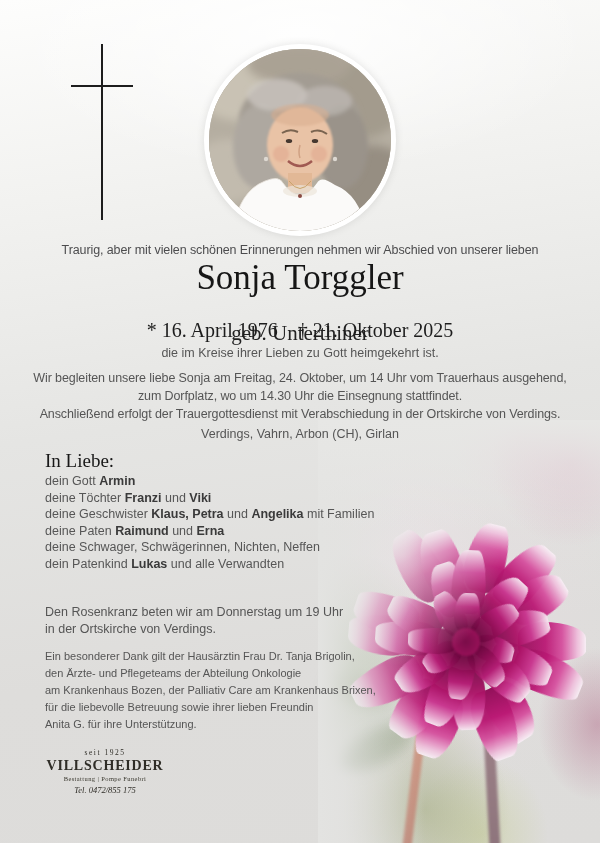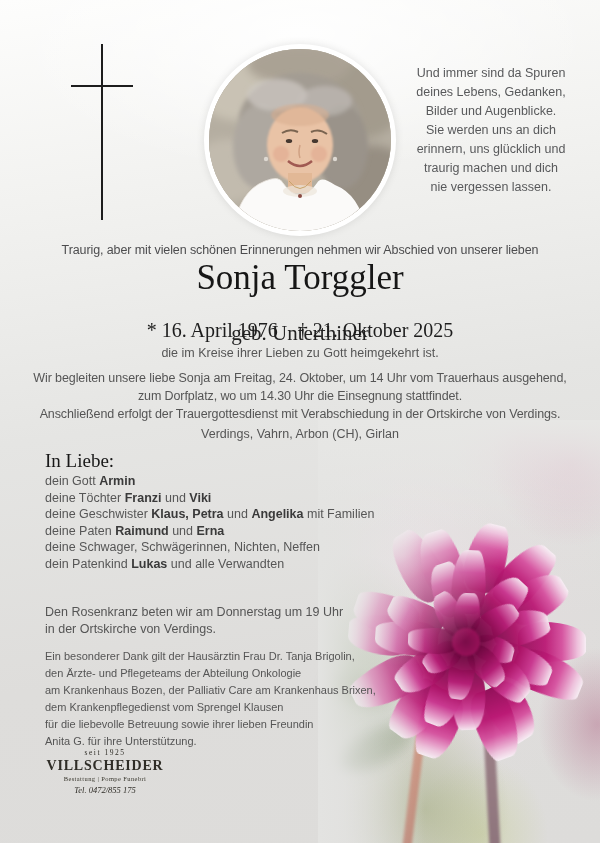--- a/index.html
+++ b/index.html
@@ -126,29 +126,20 @@
       <circle cx="126" cy="110" r="2.2" fill="#ddd8d1"></circle>
       <rect x="79" y="124" width="24" height="20" fill="#e2b896"></rect>
       <path d="M24 182 q6 -40 32 -50 q14 -6 18 2 q8 12 17 12 q9 0 17 -12 q4 -8 18 2 q26 10 32 50 Z" fill="#fbfaf9"></path>
       <path d="M24 182 q6 -40 32 -50 q14 -6 18 2 q8 12 17 12" fill="none" stroke="#e6e0d8" stroke-width="1" opacity="0.8"></path>
       <ellipse cx="91" cy="142" rx="17" ry="6" fill="#ece5dc" opacity="0.7"></ellipse>
       <path d="M80 132 q11 15 22 0" stroke="#c9a36a" stroke-width="1" fill="none"></path>
       <circle cx="91" cy="147" r="2" fill="#8a4a42"></circle>
     </svg>
   </div>
 
-  <div class="abs txt quote">
-    <div>Und immer sind da Spuren</div>
-    <div>deines Lebens, Gedanken,</div>
-    <div>Bilder und Augenblicke.</div>
-    <div>Sie werden uns an dich</div>
-    <div>erinnern, uns glücklich und</div>
-    <div>traurig machen und dich</div>
-    <div>nie vergessen lassen.</div>
-  </div>
 
   <div class="abs txt center intro">Traurig, aber mit vielen schönen Erinnerungen nehmen wir Abschied von unserer lieben</div>
   <div class="abs txt center name">Sonja Torggler</div>
   <div class="abs txt center maiden">geb. Unterthiner</div>
   <div class="abs txt center dates">
     <span class="birth">* 16. April 1976</span><span class="death">† 21. Oktober 2025</span>
   </div>
   <div class="abs txt center passing">die im Kreise ihrer Lieben zu Gott heimgekehrt ist.</div>
 
   <div class="abs txt center funeral">
@@ -170,21 +161,20 @@
 
   <div class="abs txt rosary">
     <div>Den Rosenkranz beten wir am Donnerstag um 19 Uhr</div>
     <div>in der Ortskirche von Verdings.</div>
   </div>
 
   <div class="abs txt thanks">
     <div>Ein besonderer Dank gilt der Hausärztin Frau Dr. Tanja Brigolin,</div>
     <div>den Ärzte- und Pflegeteams der Abteilung Onkologie</div>
     <div>am Krankenhaus Bozen, der Palliativ Care am Krankenhaus Brixen,</div>
-    <div>dem Krankenpflegedienst vom Sprengel Klausen</div>
     <div>für die liebevolle Betreuung sowie ihrer lieben Freundin</div>
     <div>Anita G. für ihre Unterstützung.</div>
   </div>
 
   <div class="abs logo">
     <div class="logo-since">seit 1925</div>
     <div class="logo-name">VILLSCHEIDER</div>
     <div class="logo-sub">Bestattung | Pompe Funebri</div>
     <div class="logo-phone">Tel. 0472/855 175</div>
   </div>

